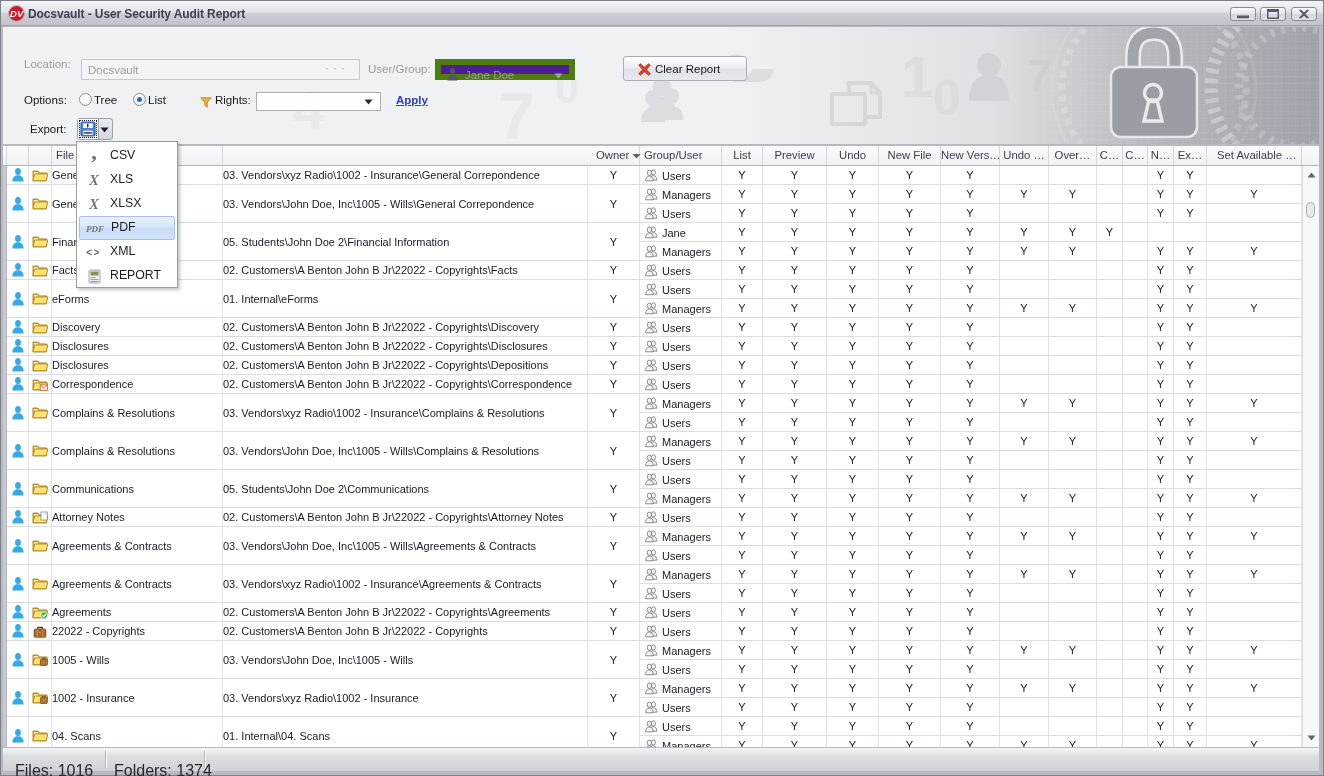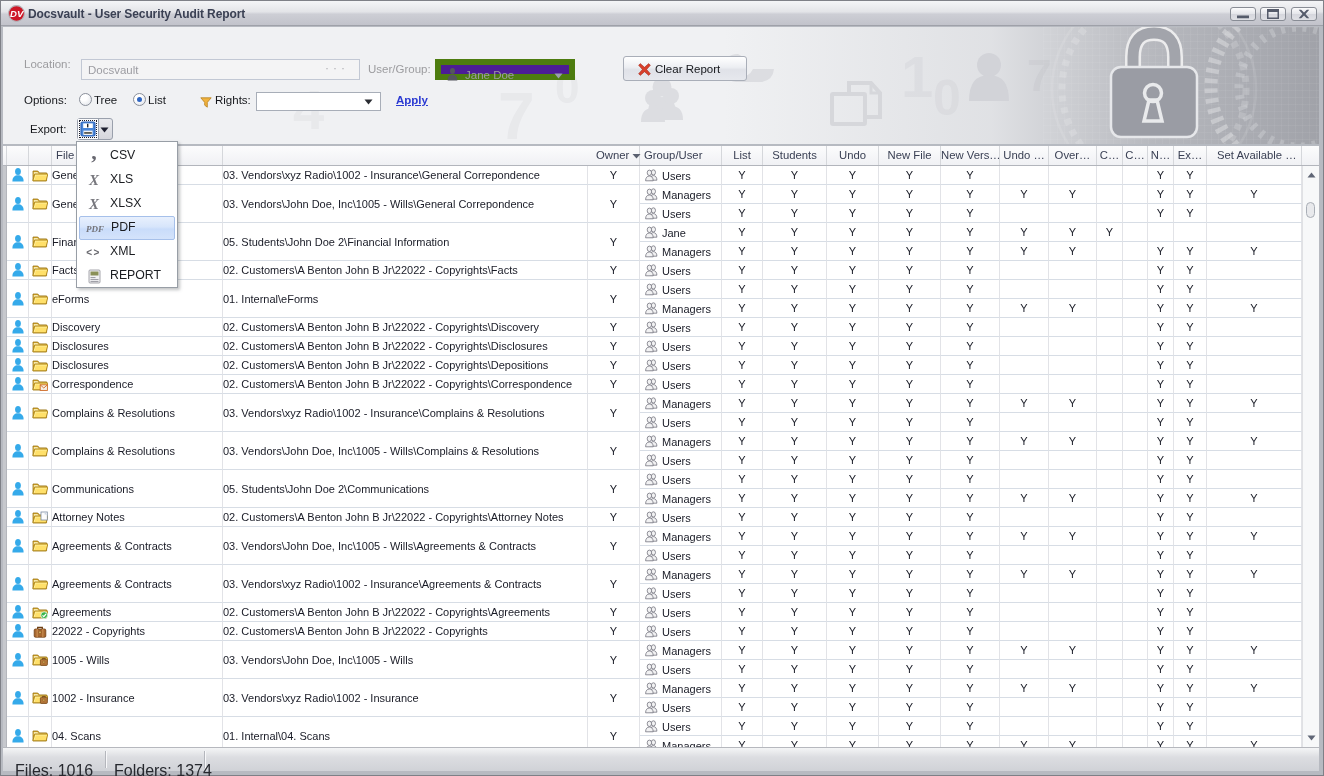--- a/index.html
+++ b/index.html
@@ -210,21 +210,21 @@
           <path d="M0.5 1 L8.5 1 L4.5 5.5 Z" fill="#5a6070"></path>
         </svg>
       </div>
       <div class="hcell" style="left:637px;width:82px">
         <span class="hl">Group/User</span>
       </div>
       <div class="hcell hc" style="left:719px;width:41px">
         <span class="hlc">List</span>
       </div>
       <div class="hcell hc" style="left:760px;width:64px">
-        <span class="hlc">Students</span>
+        <span class="hlc">Preview</span>
       </div>
       <div class="hcell hc" style="left:824px;width:52px">
         <span class="hlc">Undo</span>
       </div>
       <div class="hcell hc" style="left:876px;width:62px">
         <span class="hlc">New File</span>
       </div>
       <div class="hcell hc" style="left:938px;width:59px">
         <span class="hlc">New Vers…</span>
       </div>

